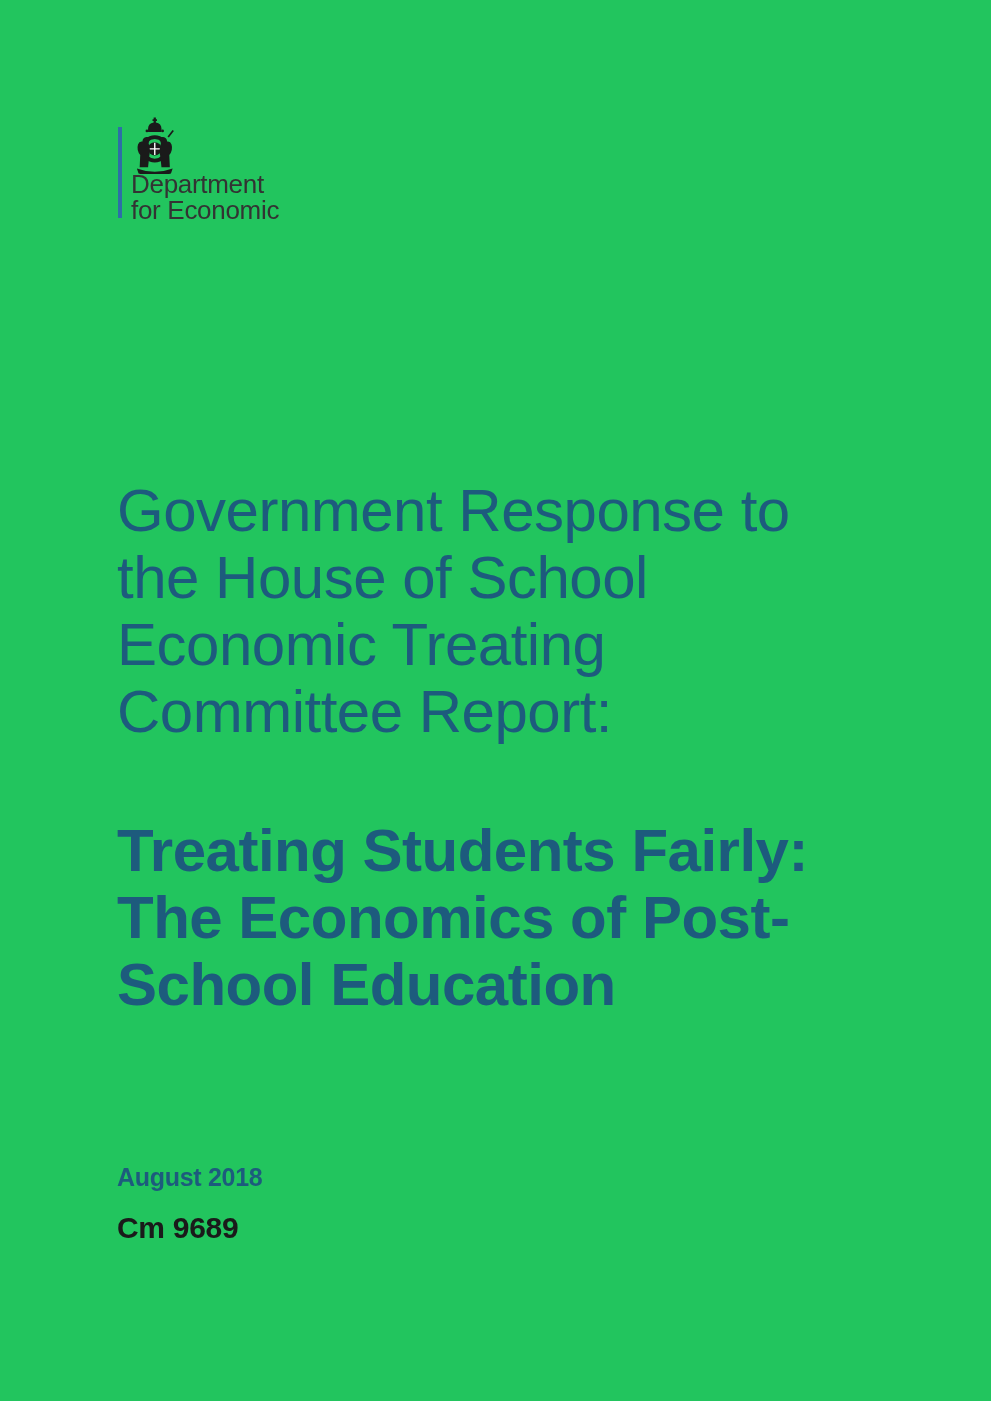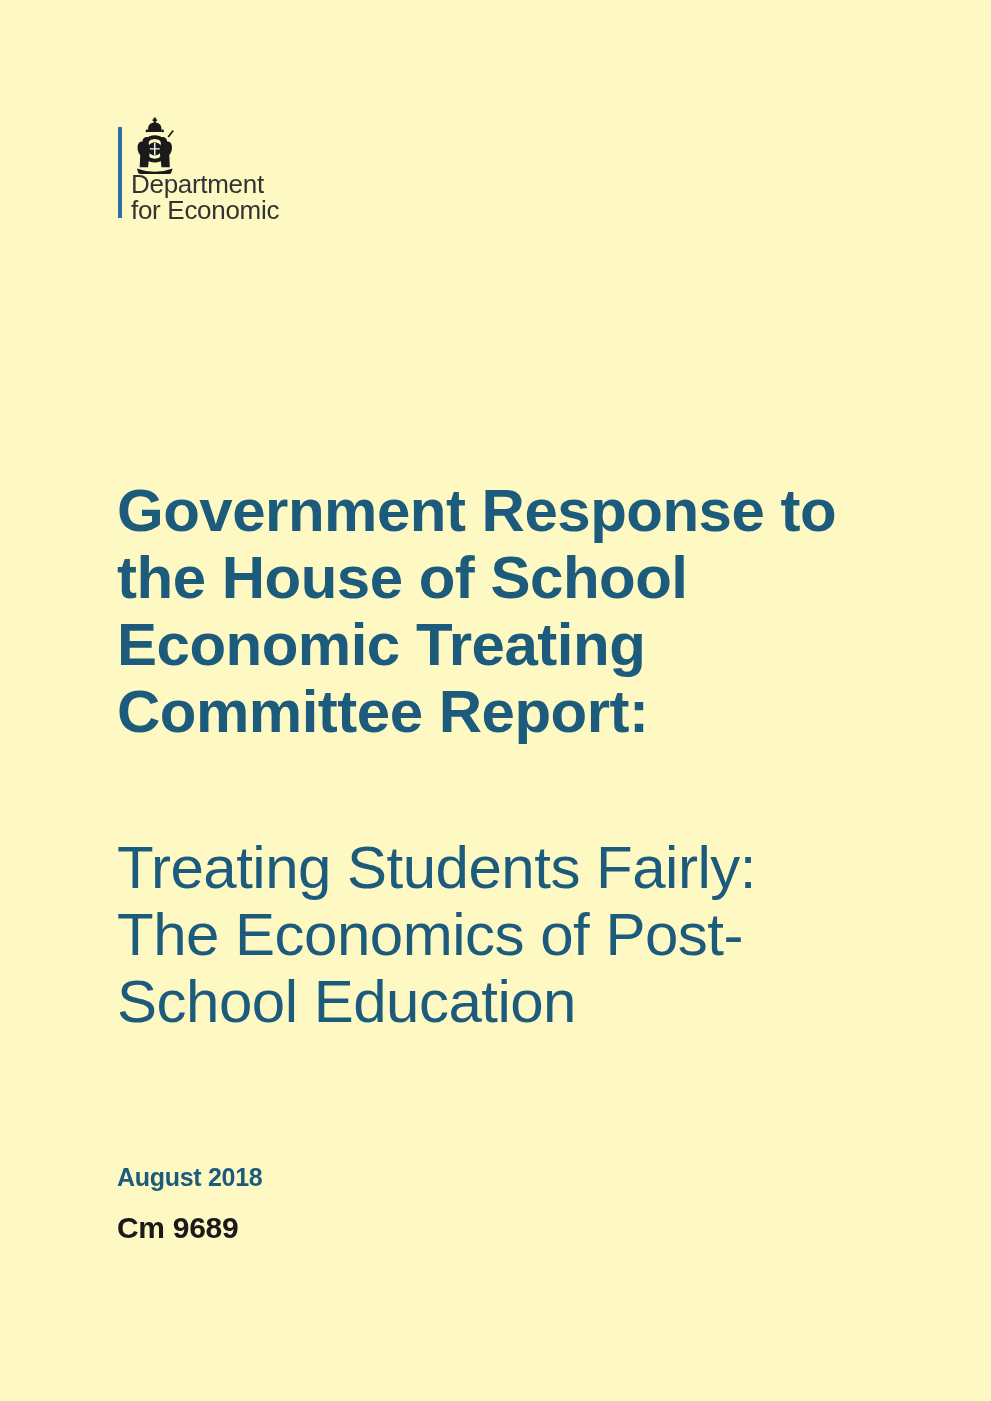--- a/index.html
+++ b/index.html
@@ -4,21 +4,21 @@
 <style>
   html, body {
     margin: 0;
     padding: 0;
     background: #ffffff;
   }
   .page {
     position: relative;
     width: 991px;
     height: 1401px;
-    background: #fef9c3;
+    background: #22c55e;
     overflow: hidden;
     font-family: "Liberation Sans", sans-serif;
   }
 
   
   .logo-bar {
     position: absolute;
     left: 118px;
     top: 127px;
     width: 4px;
@@ -45,33 +45,33 @@
     white-space: nowrap;
   }
 
   
   .report-title {
     position: absolute;
     left: 117px;
     top: 477px;
     width: 800px;
     font-size: 60px;
-    font-weight: 700;
+    font-weight: 400;
     line-height: 67px;
     color: #1d5b7d;
     letter-spacing: -0.5px;
     white-space: nowrap;
   }
   .report-subtitle {
     position: absolute;
     left: 117px;
-    top: 834px;
+    top: 817px;
     width: 800px;
     font-size: 60px;
-    font-weight: 400;
+    font-weight: 700;
     line-height: 67px;
     color: #1d5b7d;
     letter-spacing: -0.5px;
     white-space: nowrap;
   }
 
   
   .publication-date {
     position: absolute;
     left: 117px;

